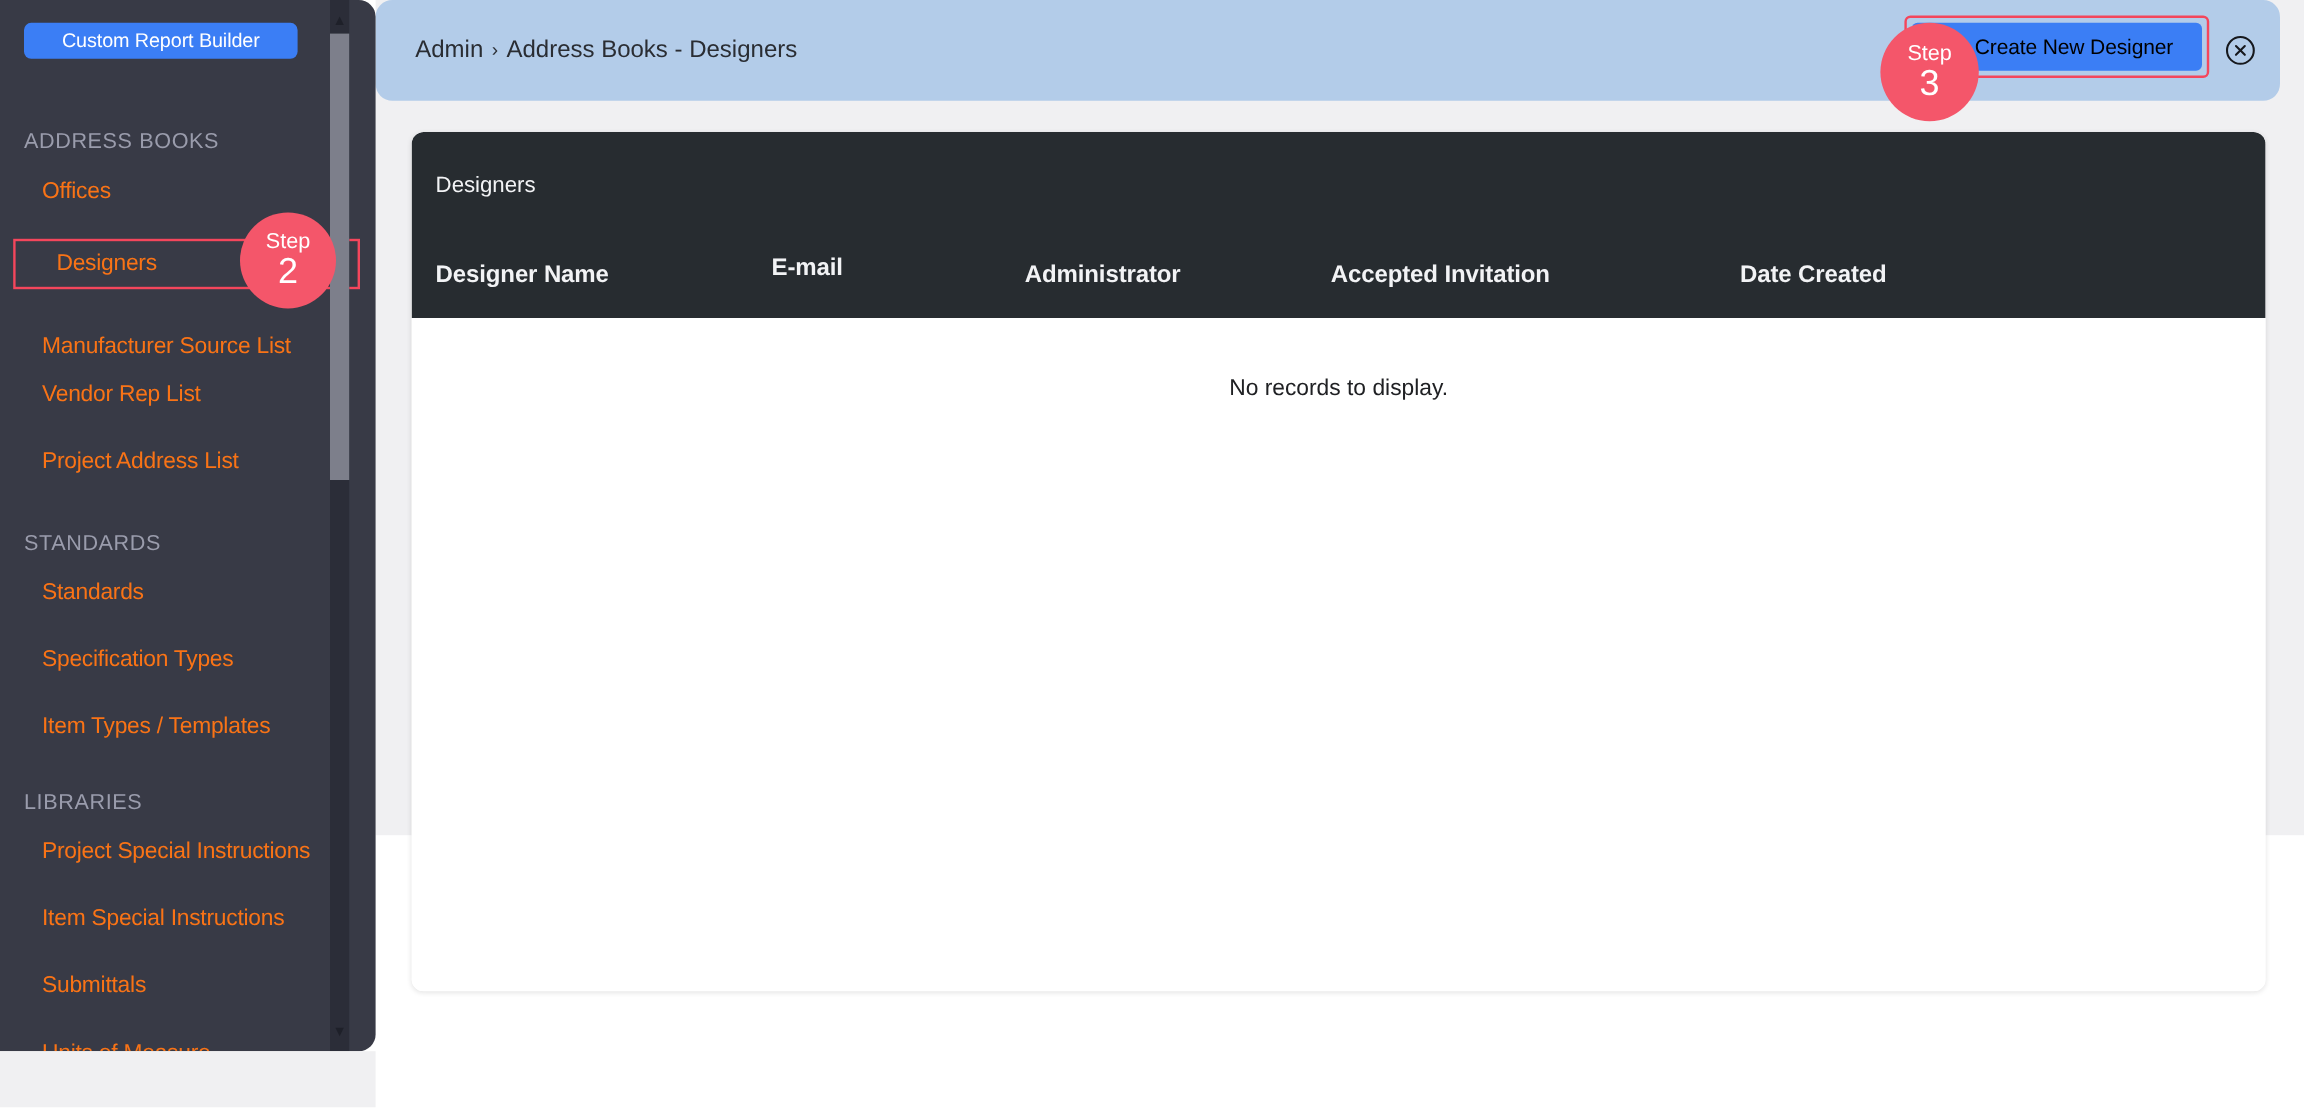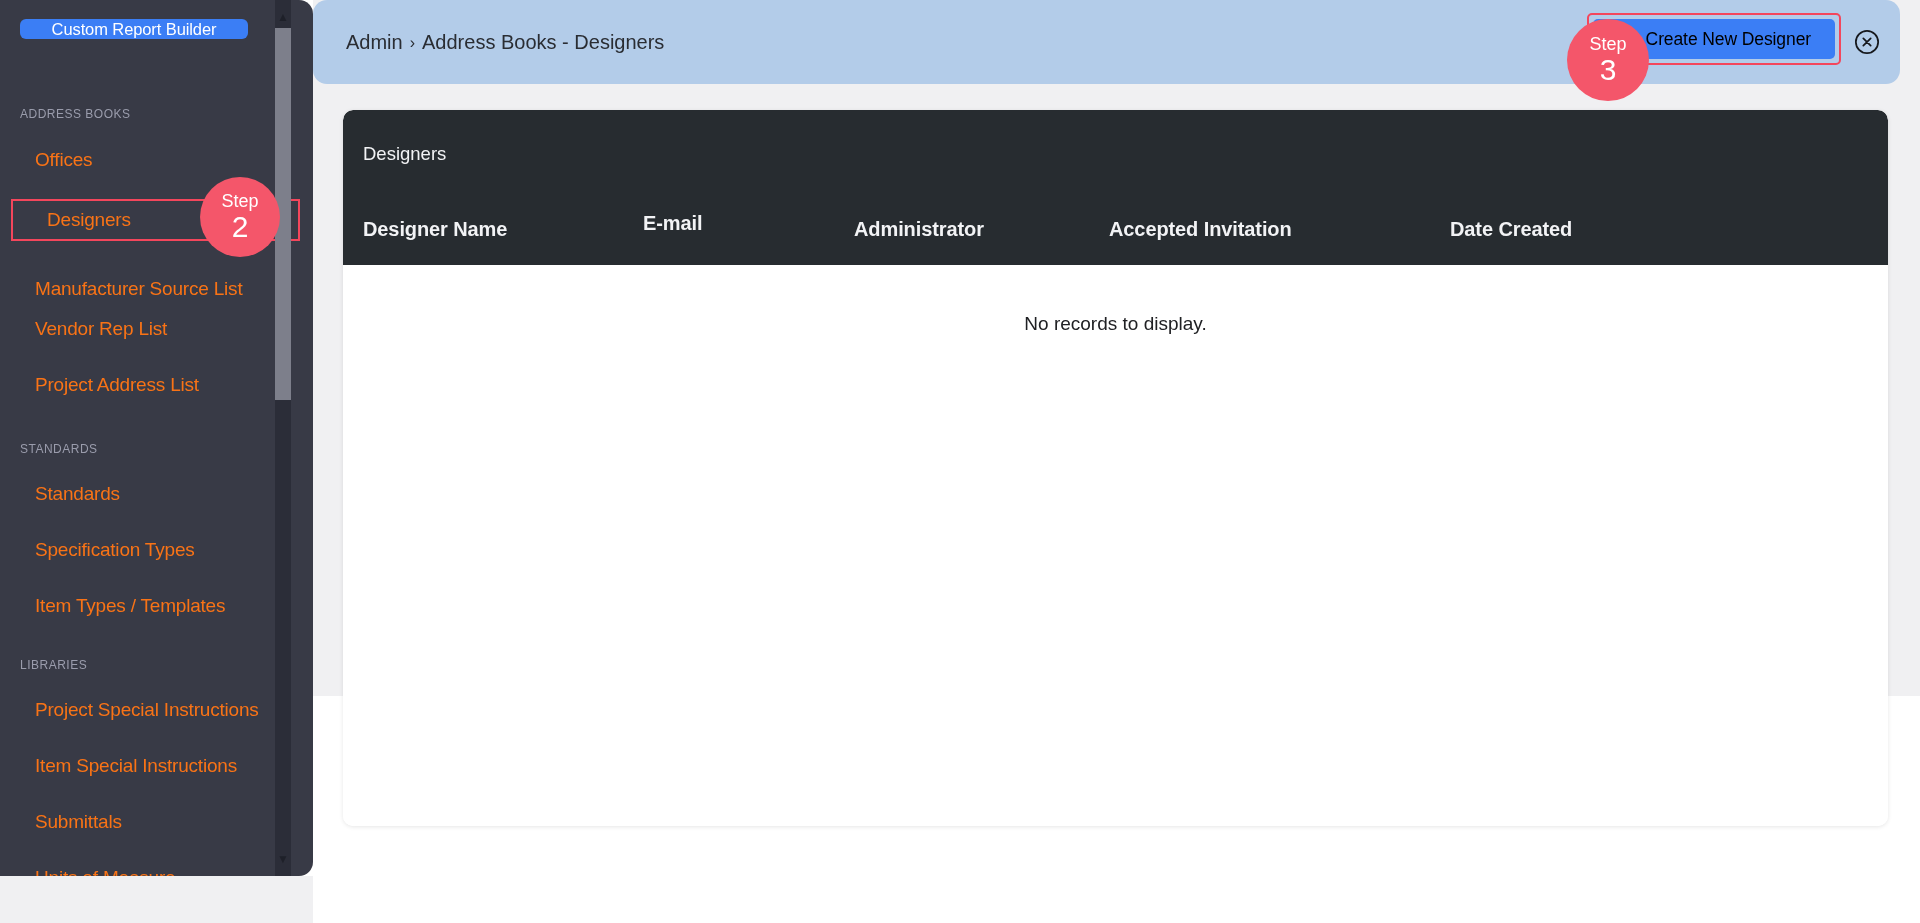--- a/index.html
+++ b/index.html
@@ -40,37 +40,37 @@
     width: 290px;
     height: 100%;
     padding: 0;
   }
 
   .report-builder-btn {
     position: absolute;
     left: 20px;
     top: 19px;
     width: 228px;
-    height: 20px;
+    height: 30px;
     background: #3b7ef5;
     color: #ffffff;
     border: none;
     border-radius: 6px;
     font-size: 16.5px;
     font-family: "Liberation Sans", sans-serif;
     font-weight: 400;
     cursor: pointer;
     letter-spacing: -0.1px;
   }
 
   .nav-section-label {
     position: absolute;
     left: 20px;
     color: #9a9cac;
-    font-size: 12px;
+    font-size: 18px;
     letter-spacing: 0.5px;
     font-weight: 400;
   }
 
   .nav-item {
     position: absolute;
     left: 0;
     width: 290px;
     height: 34px;
     display: flex;

